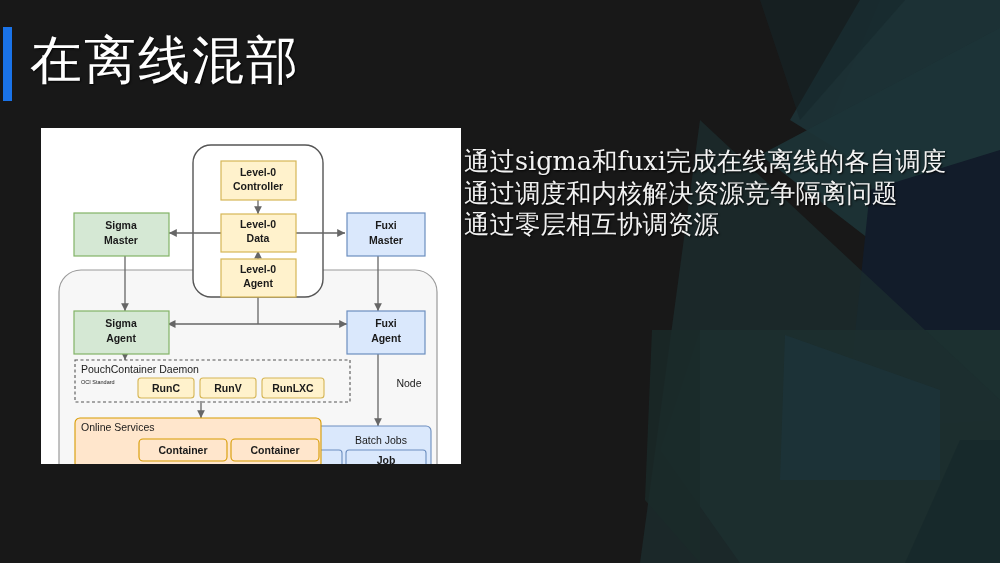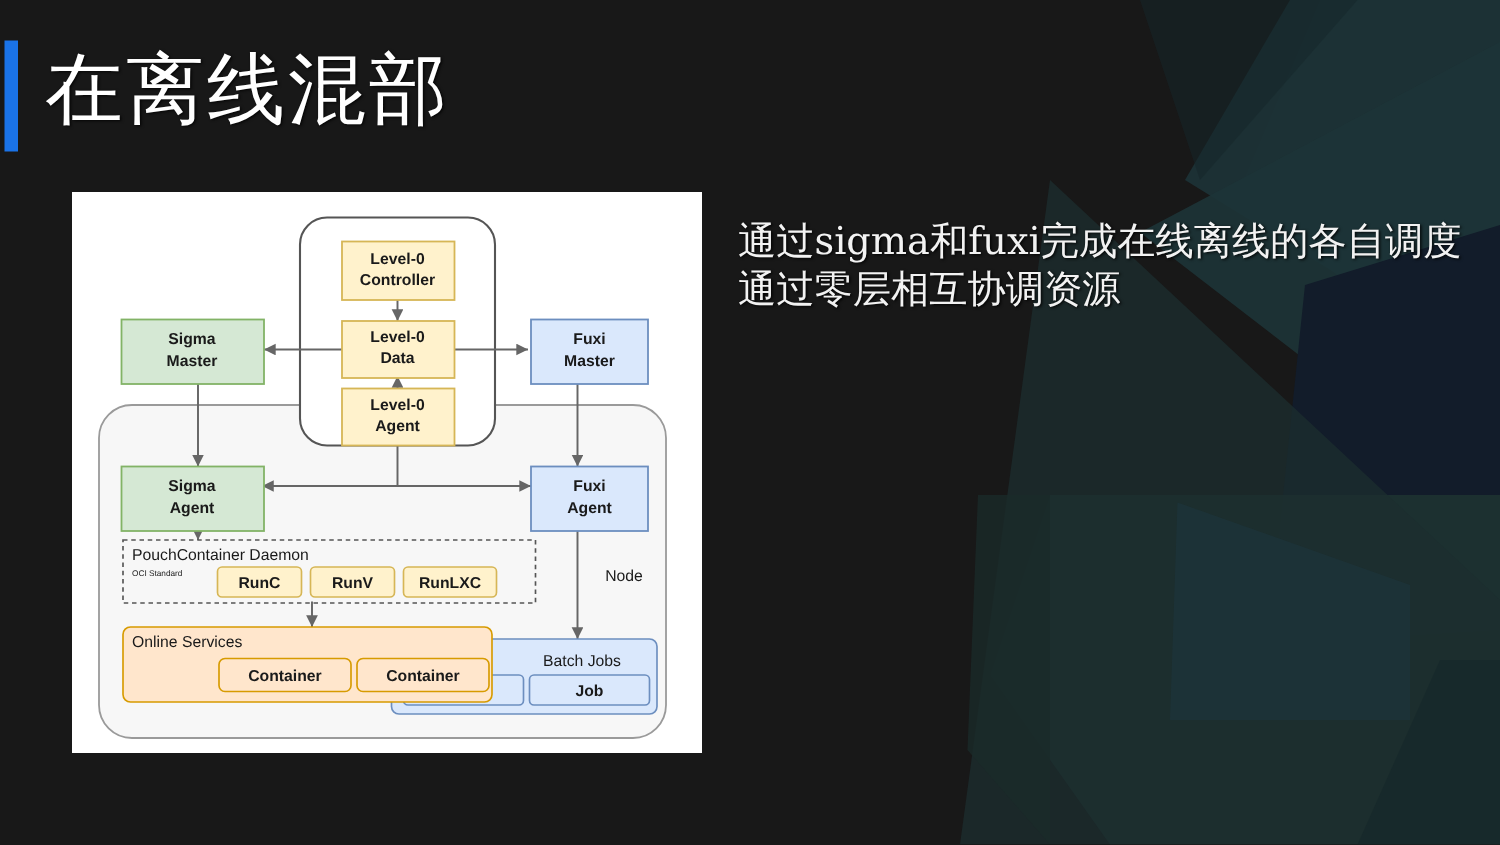--- a/index.html
+++ b/index.html
@@ -45,39 +45,39 @@
     font-family: "DejaVu Serif", "Liberation Serif", serif;
     font-weight: 400;
     white-space: nowrap;
     z-index: 3;
     text-shadow: 1px 1px 2px rgba(0,0,0,0.8);
   }
 
   
   #body-text {
     position: absolute;
-    left: 492px;
+    left: 464px;
     top: 146px;
     width: 500px;
     z-index: 3;
     color: #f2f2f2;
     font-size: 25.5px;
     line-height: 31.5px;
     font-family: "DejaVu Serif", "Liberation Serif", serif;
     text-shadow: 1px 1px 2px rgba(0,0,0,0.9);
   }
   #body-text .line { white-space: normal; }
 
   
   #diagram-panel {
     position: absolute;
-    left: 48px;
+    left: 41px;
     top: 128px;
     width: 420px;
-    height: 374px;
+    height: 336px;
     background: #ffffff;
     z-index: 3;
     overflow: hidden;
   }
   #diagram-svg { display: block; }
 
   .dg-text {
     font-family: "Liberation Sans", "DejaVu Sans", sans-serif;
     fill: #1a1a1a;
   }
@@ -105,20 +105,21 @@
 
   <polygon points="760,0 905,0 800,120" fill="#16262a" opacity="0.55"></polygon>
   <polygon points="960,440 1000,440 1000,563 905,563" fill="#16282a" opacity="0.8"></polygon>
 </svg>
 
 <div id="title-accent-bar"></div>
 <h1 id="page-title">在离线混部</h1>
 
 <div id="body-text">
   <div class="line">通过sigma和fuxi完成在线离线的各自调度</div>
+  <div class="line">通过调度和内核解决资源竞争隔离问题</div>
   <div class="line">通过零层相互协调资源</div>
 </div>
 
 <div id="diagram-panel">
 <svg id="diagram-svg" width="420" height="374" viewBox="0 0 420 374">
 
   <defs>
     <marker id="arr" markerWidth="7" markerHeight="7" refX="6" refY="3" orient="auto">
       <path d="M0,0 L6,3 L0,6 z" fill="#666666"></path>
     </marker>

